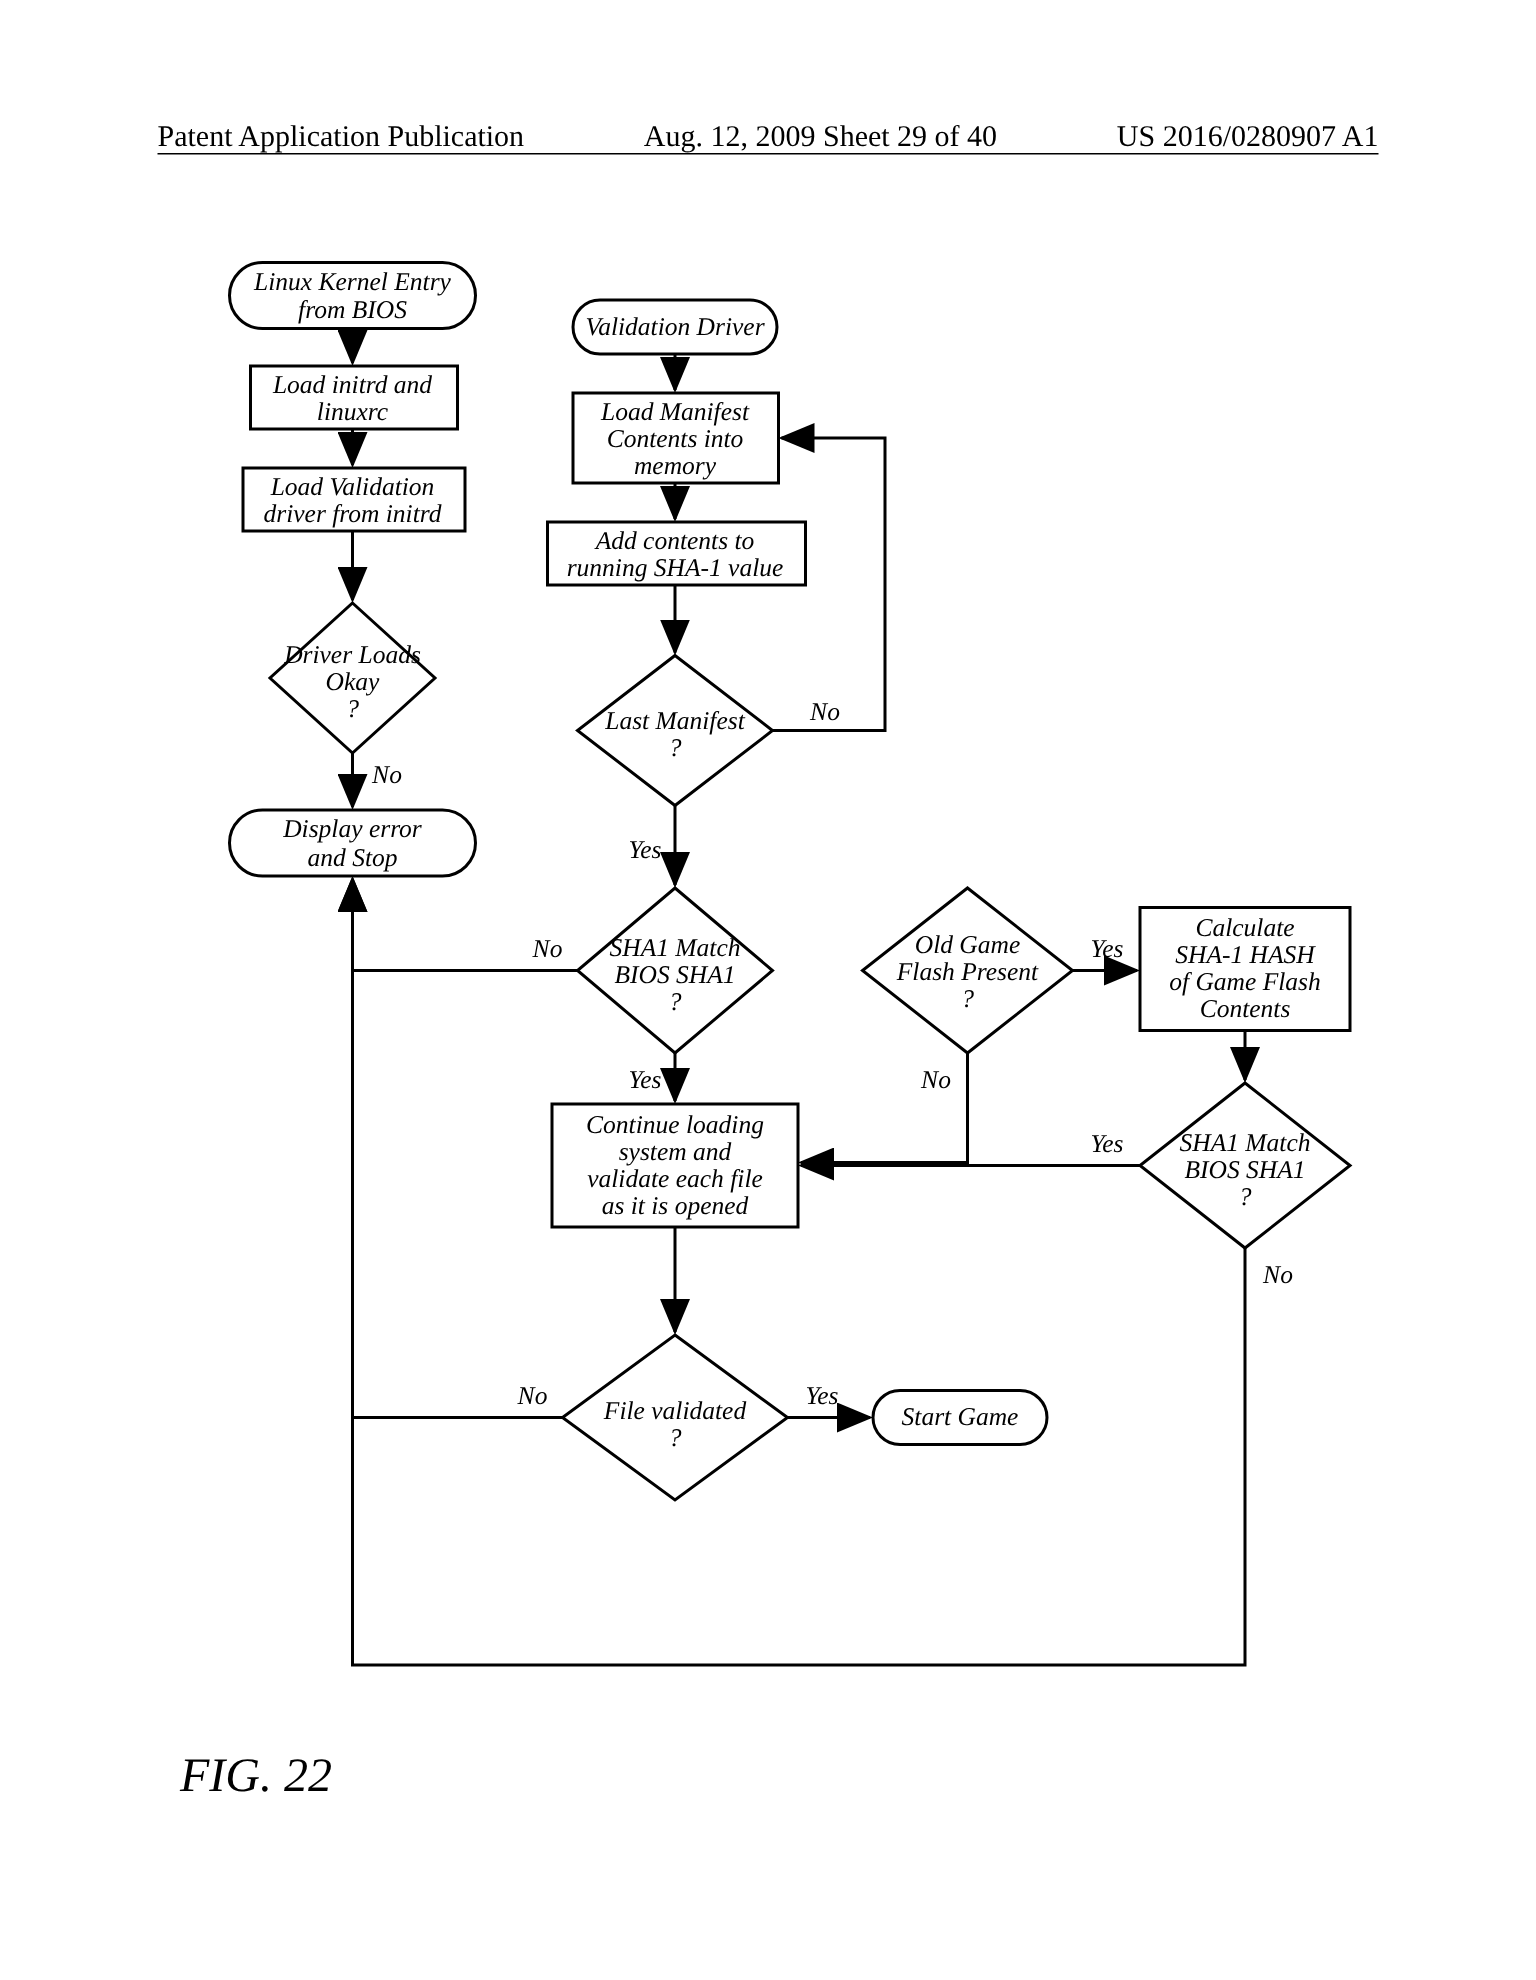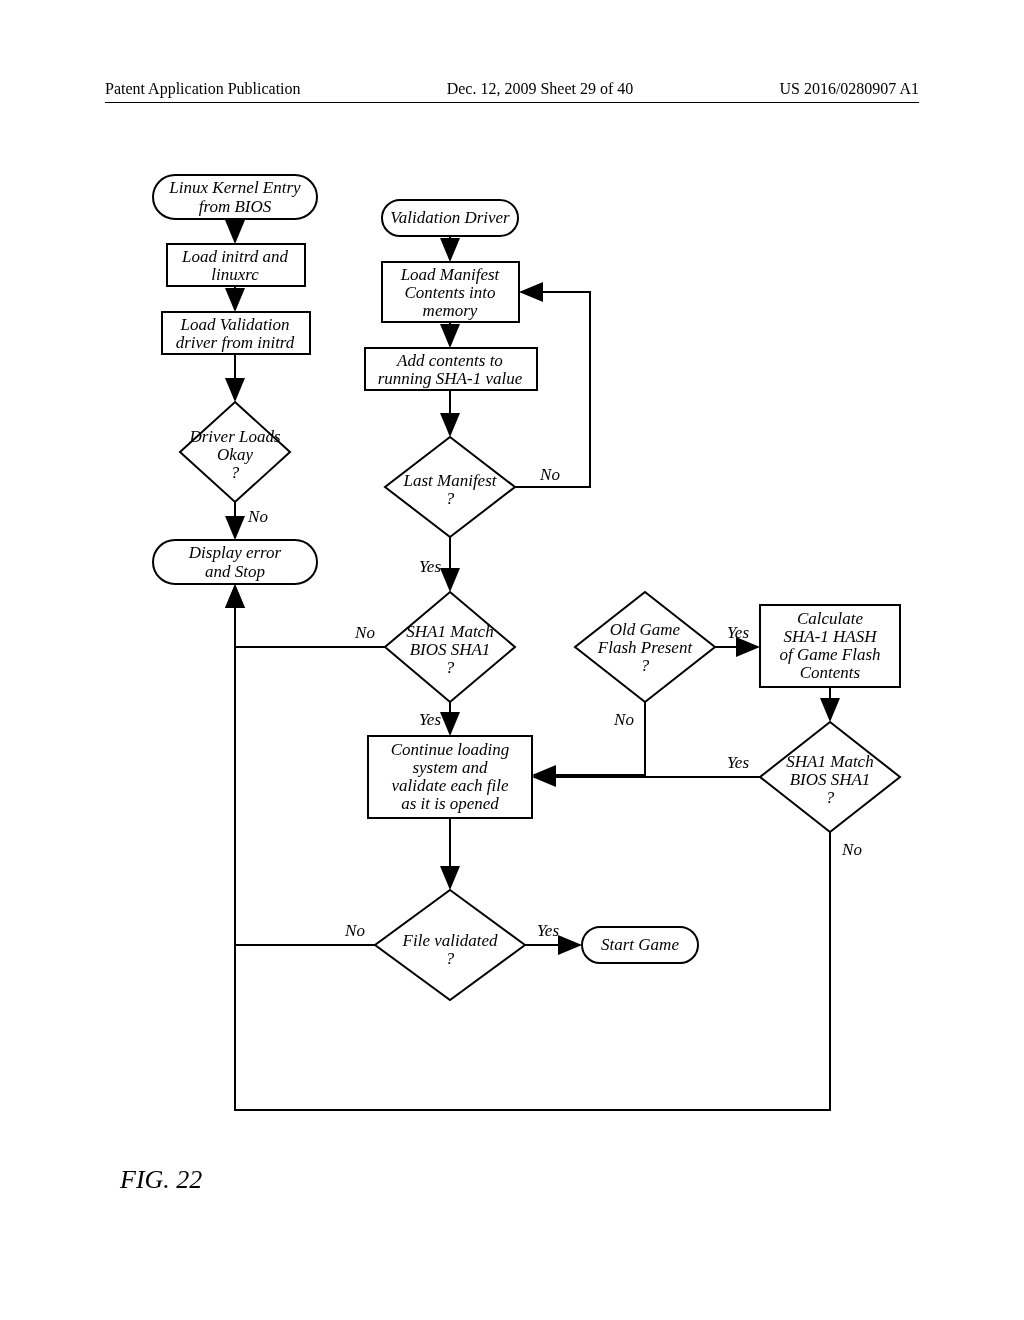--- a/index.html
+++ b/index.html
@@ -13,52 +13,52 @@
   position: relative;
 }
 .header {
   position: absolute;
   top: 80px;
   left: 105px;
   right: 105px;
   display: flex;
   justify-content: space-between;
   font-style: normal;
-  font-size: 16px;
+  font-size: 20px;
   font-family: 'Times New Roman', serif;
 }
 .rule { position: absolute; top: 102px; left: 105px; right: 105px; border-top: 1.5px solid black; }
 .svgwrap {
   position: absolute;
   top: 170px;
   left: 100px;
   width: 840px;
   height: 1020px;
 }
 text {
   font-family: Georgia, 'Times New Roman', serif;
   font-style: italic;
   font-size: 17px;
   text-anchor: middle;
 }
 .figcap {
   position: absolute;
   left: 120px;
   top: 1165px;
-  font-size: 26px;
+  font-size: 32px;
   font-style: italic;
   font-family: Georgia, serif;
 }
 </style>
 </head>
 <body>
 
 <div class="header">
   <span>Patent Application Publication</span>
-  <span>Dec. 12, 2009  Sheet 29 of 40</span>
+  <span>Aug. 12, 2009  Sheet 29 of 40</span>
   <span>US 2016/0280907 A1</span>
 </div>
 <div class="rule"></div>
 
 <div class="svgwrap">
 <svg width="840" height="1020" viewBox="0 0 840 1020">
   <defs>
     <marker id="arrow" markerWidth="12" markerHeight="10" refX="11" refY="5" orient="auto">
       <path d="M0,0 L12,5 L0,10 Z" fill="black"></path>
     </marker>

